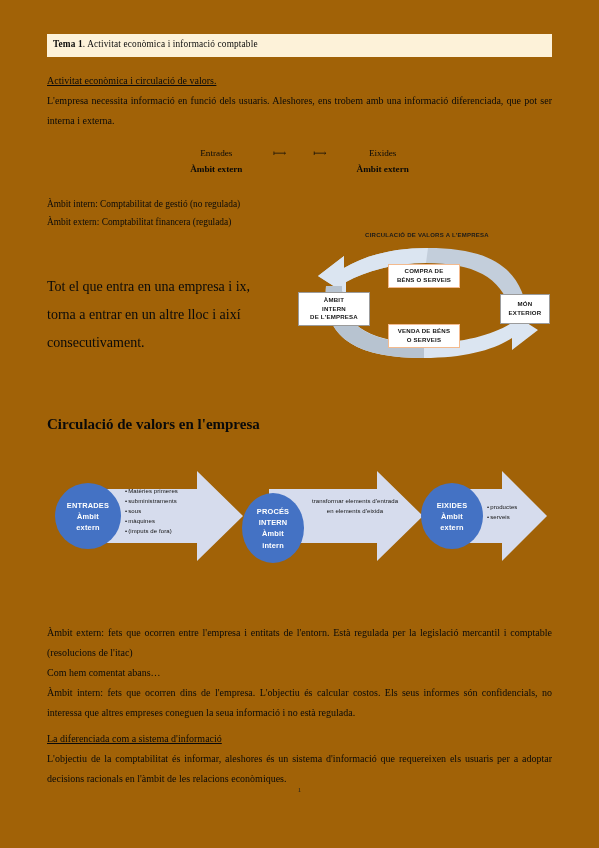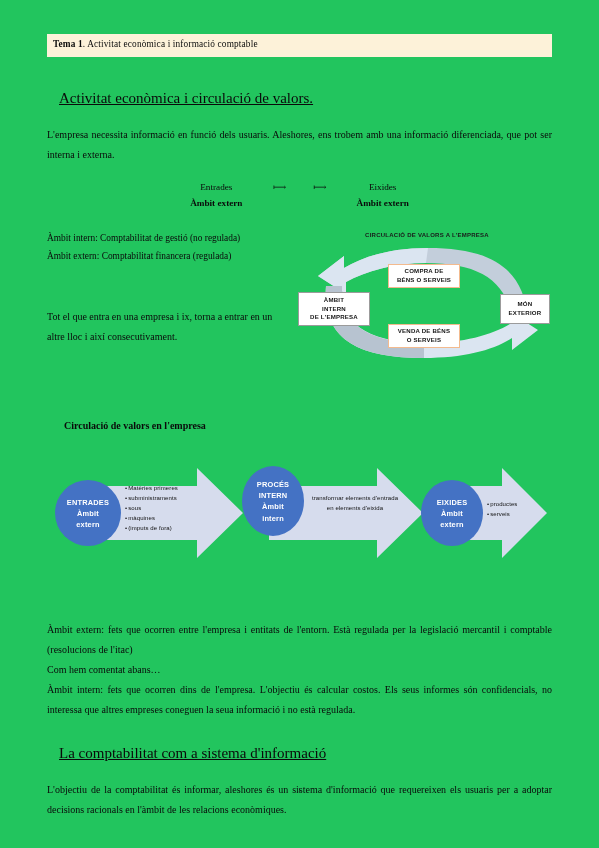--- a/index.html
+++ b/index.html
@@ -11,21 +11,21 @@
     width: 599px;
     height: 848px;
     position: relative;
     font-family: "Liberation Serif", "DejaVu Serif", serif;
     color: #0a0a0a;
     overflow: hidden;
   }
   .page {
     position: absolute;
     inset: 0;
-    background: #22c55e;
+    background: #a16207;
     text-decoration: underline;
   }
   .content {
     position: absolute;
     left: 47px;
     top: 34px;
     width: 505px;
   }
 
   
@@ -39,30 +39,30 @@
   .title-band .t-strong { font-weight: bold; }
 
   
   .para {
     font-size: 10px;
     line-height: 2.0;
     text-align: justify;
     margin: 0;
   }
   .underline-head {
-    font-size: 15px;
+    font-size: 10px;
     line-height: 2.0;
     text-decoration: underline;
-    margin: 12px;
+    margin: 0;
   }
   .bold-head {
-    font-size: 10px;
+    font-size: 15px;
     font-weight: bold;
     line-height: 2.0;
-    margin: 17px;
+    margin: 0;
   }
   .spacer-14 { height: 14px; }
   .spacer-6 { height: 6px; }
 
   
   .flowline {
     margin-top: 14px;
     display: flex;
     justify-content: center;
     align-items: flex-start;
@@ -152,21 +152,21 @@
     font-size: 7.4px;
     line-height: 1.5;
     display: flex;
     flex-direction: column;
     align-items: center;
     justify-content: center;
     text-align: center;
     letter-spacing: .2px;
   }
   #circle-entrades { left: 8px;   top: 18px; width: 66px; height: 66px; }
-  #circle-proces   { left: 195px; top: 4px; width: 62px; height: 70px; }
+  #circle-proces   { left: 195px; top: 28px; width: 62px; height: 70px; }
   #circle-eixides  { left: 374px; top: 18px; width: 62px; height: 66px; }
 
   .proc-list {
     position: absolute;
     font-family: "Liberation Sans", sans-serif;
     font-size: 6.0px;
     line-height: 1.65;
     color: #111;
     letter-spacing: .1px;
   }
@@ -225,21 +225,21 @@
         <span>Eixides</span>
         <span class="b">Àmbit extern</span>
       </div>
     </div>
 
     <div class="ambits">
       <div>Àmbit intern: Comptabilitat de gestió (no regulada)</div>
       <div>Àmbit extern: Comptabilitat financera (regulada)</div>
     </div>
 
-    <div style="margin-top:42px; width:232px; font-size:10px; line-height:2.0;">Tot el que entra en una empresa i ix, torna a entrar en un altre lloc i així consecutivament.</div>
+    <div style="margin-top:42px; width:232px; font-size:14px; line-height:2.0;">Tot el que entra en una empresa i ix, torna a entrar en un altre lloc i així consecutivament.</div>
 
     <div style="height:52px"></div>
     <p class="bold-head">Circulació de valors en l'empresa</p>
 
     <div class="proc-wrap">
       <svg class="proc-svg" width="505" height="120" viewBox="0 0 505 120">
 
         <polygon points="42,24 150,24 150,6 196,51 150,96 150,78 42,78" fill="#d6dced"></polygon>
 
         <polygon points="222,24 330,24 330,6 376,51 330,96 330,78 222,78" fill="#d6dced"></polygon>
@@ -281,21 +281,21 @@
         <div>serveis</div>
       </div>
     </div>
 
     <div style="height:38px"></div>
     <p class="para">Àmbit extern: fets que ocorren entre l'empresa i entitats de l'entorn. Està regulada per la legislació mercantil i comptable (resolucions de l'itac)</p>
     <p class="para">Com hem comentat abans…</p>
     <p class="para">Àmbit intern: fets que ocorren dins de l'empresa. L'objectiu és calcular costos. Els seus informes són confidencials, no interessa que altres empreses coneguen la seua informació i no està regulada.</p>
 
     <div class="spacer-6"></div>
-    <p class="underline-head">La comptabilitat com a sistema d'informació</p>
+    <p class="underline-head">La diferenciada com a sistema d'informació</p>
     <p class="para">L'objectiu de la comptabilitat és informar, aleshores és un sistema d'informació que requereixen els usuaris per a adoptar decisions racionals en l'àmbit de les relacions econòmiques.</p>
 
   </div>
 
   <div class="circ-wrap">
     <div class="circ-title">CIRCULACIÓ DE VALORS A L'EMPRESA</div>
 
     <svg class="circ-svg" width="262" height="122" viewBox="0 0 262 122">
 
       <path d="M 232,78 C 228,24 192,6 132,6 C 96,6 68,14 48,26 L 48,14 L 22,34 L 50,52 L 50,40 C 70,29 98,21 130,21 C 182,21 212,38 216,80 Z" fill="#c3cedb"></path>

